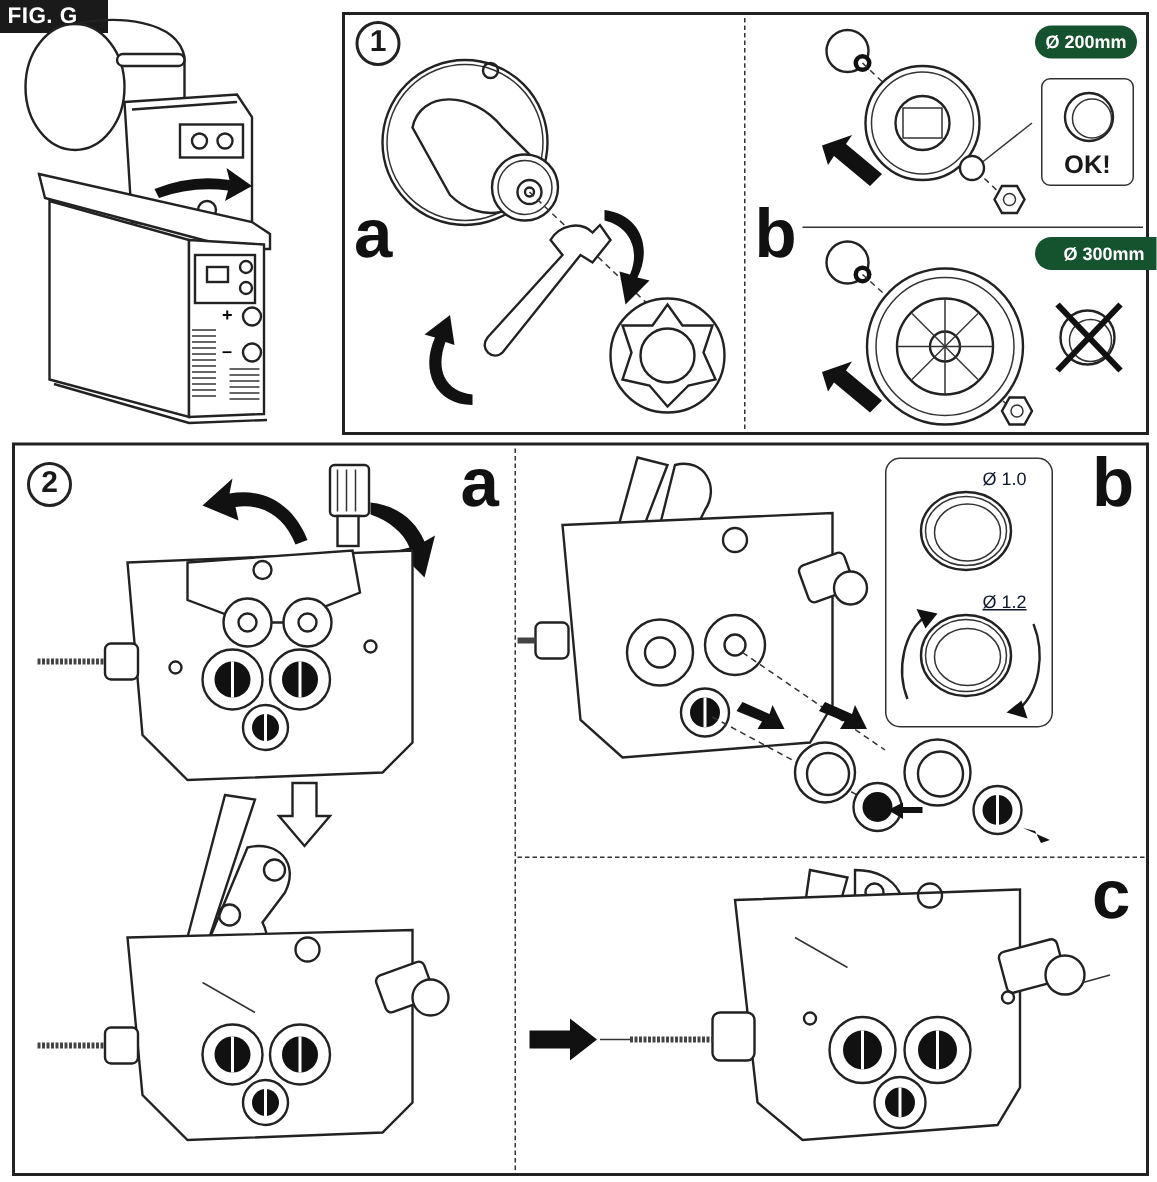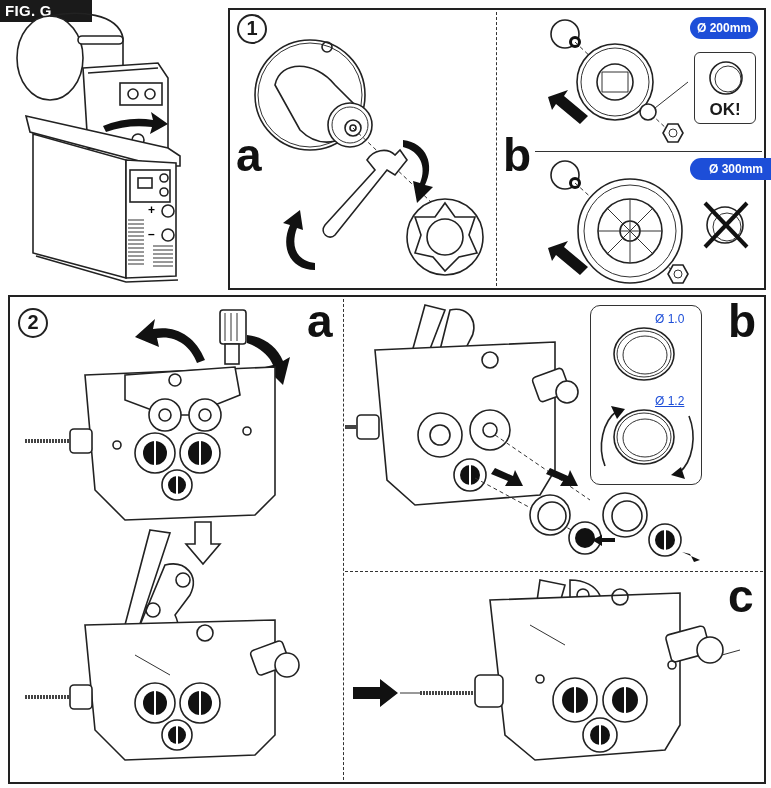--- a/index.html
+++ b/index.html
@@ -1,27 +1,27 @@
 <!DOCTYPE html>
 <html><head>
 <meta charset="utf-8">
 <style>
   html,body{margin:0;padding:0;background:#fff;}
   body{width:771px;height:788px;position:relative;overflow:hidden;font-family:"Liberation Sans",sans-serif;color:#1a1a1a;}
-  .fig-tag{position:absolute;left:0;top:0;width:92px;height:22px;background:#1a1a1a;color:#fff;font-weight:bold;font-size:15px;line-height:22px;padding-left:5px;box-sizing:border-box;letter-spacing:0.3px;}
+  .fig-tag{position:absolute;left:0;top:0;width:72px;height:22px;background:#1a1a1a;color:#fff;font-weight:bold;font-size:15px;line-height:22px;padding-left:5px;box-sizing:border-box;letter-spacing:0.3px;}
   .box{position:absolute;border:2px solid #222;box-sizing:border-box;background:#fff;}
   .dash-v{position:absolute;border-left:1.5px dashed #333;}
   .dash-h{position:absolute;border-top:1.5px dashed #333;}
   .solid-h{position:absolute;border-top:1.5px solid #333;}
   .big-letter{position:absolute;font-weight:bold;font-size:46px;line-height:46px;color:#111;}
   .step-num{position:absolute;width:30px;height:30px;border:2.5px solid #222;border-radius:50%;box-sizing:border-box;text-align:center;font-weight:bold;font-size:20px;line-height:25px;background:#fff;}
-  .pill{position:absolute;background:#1d4ed8;color:#fff;border-radius:14px;font-weight:bold;font-size:12px;height:22px;line-height:22px;text-align:center;}
+  .pill{position:absolute;background:#14532d;color:#fff;border-radius:14px;font-weight:bold;font-size:12px;height:22px;line-height:22px;text-align:center;}
   .ok-box{position:absolute;border:1.5px solid #333;border-radius:6px;background:#fff;box-sizing:border-box;}
   .ok-text{position:absolute;font-weight:bold;font-size:17px;width:100%;text-align:center;bottom:3px;left:0;}
-  .dia-label{position:absolute;font-size:12px;color:#1d4ed8;}
+  .dia-label{position:absolute;font-size:12px;color:#0f172a;}
   .roll-inset{position:absolute;border:1.5px solid #333;border-radius:10px;background:#fff;box-sizing:border-box;}
   svg{position:absolute;overflow:visible;}
   .ln{fill:none;stroke:#222;stroke-width:1.6;}
   .thin{fill:none;stroke:#333;stroke-width:1;}
   .fillw{fill:#fff;stroke:#222;stroke-width:1.6;}
   .blk{fill:#111;stroke:none;}
   .dl{fill:none;stroke:#333;stroke-width:1;stroke-dasharray:4 3;}
 </style>
 </head>
 <body>

